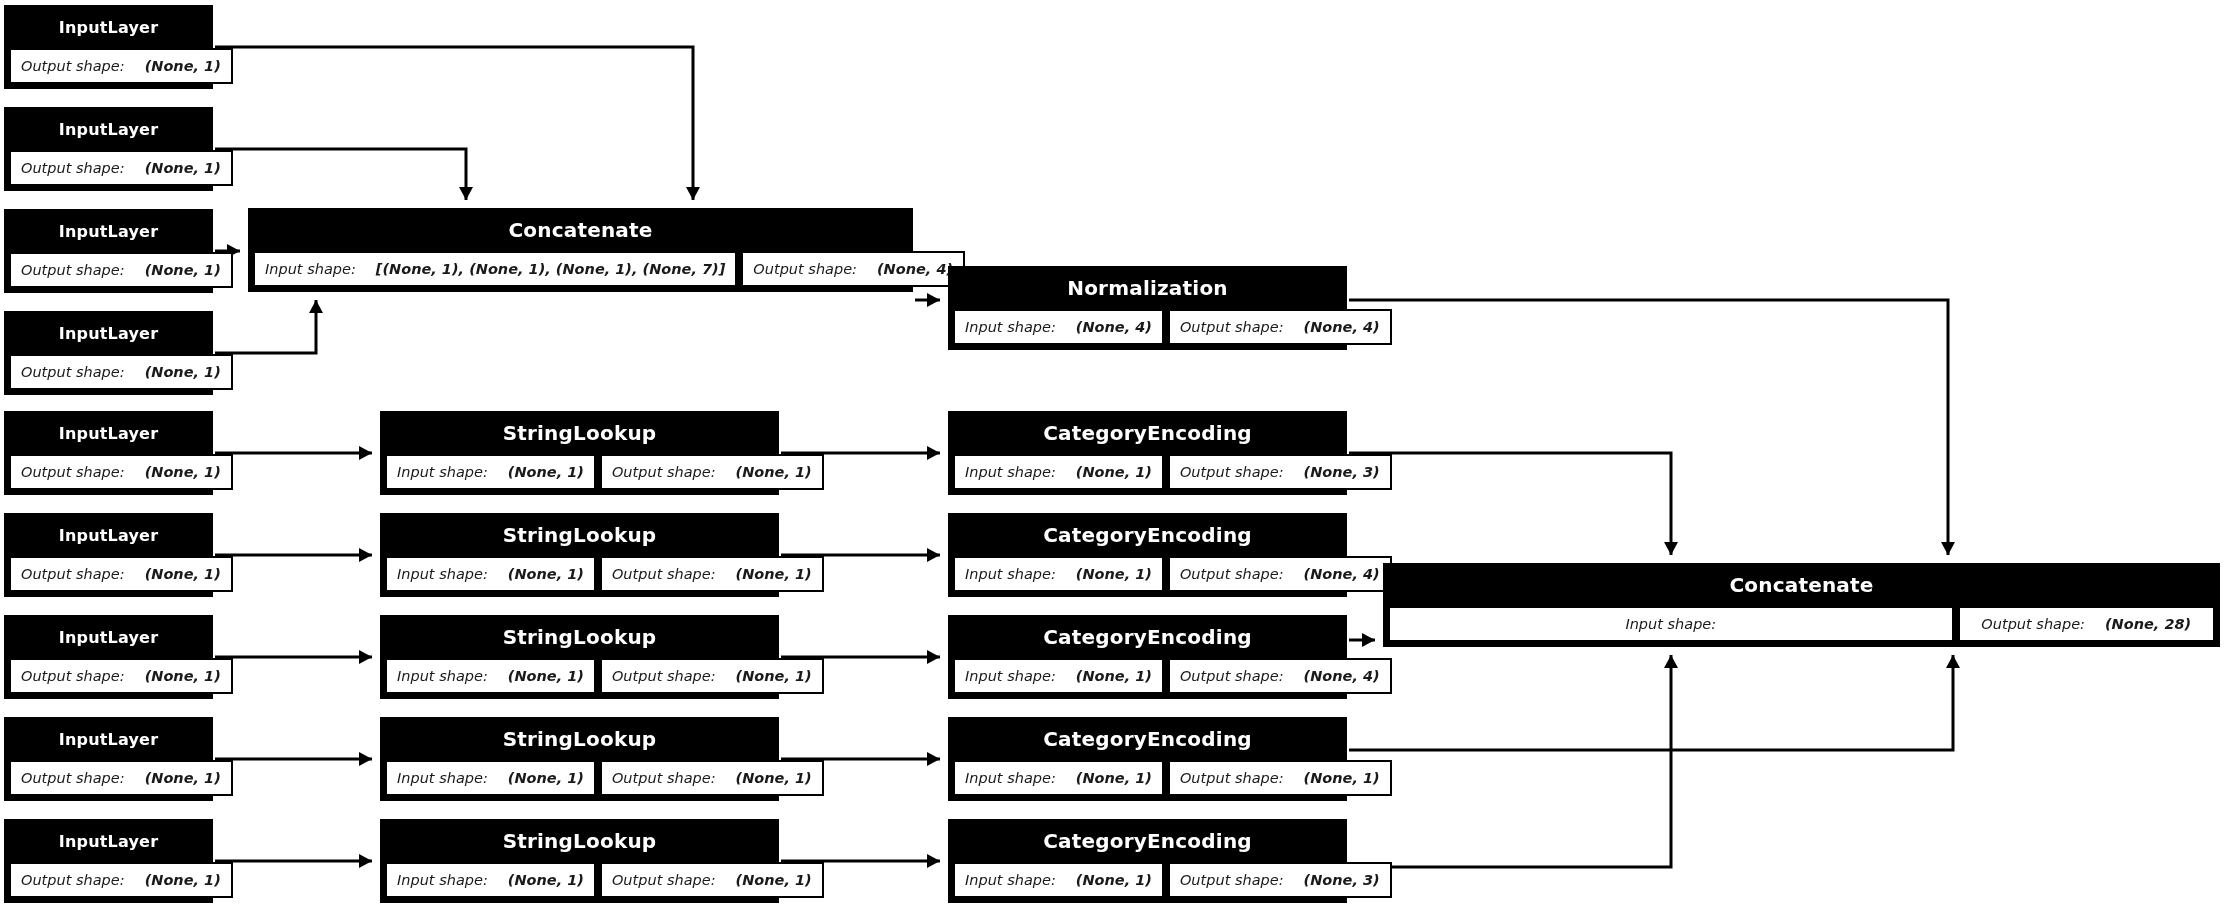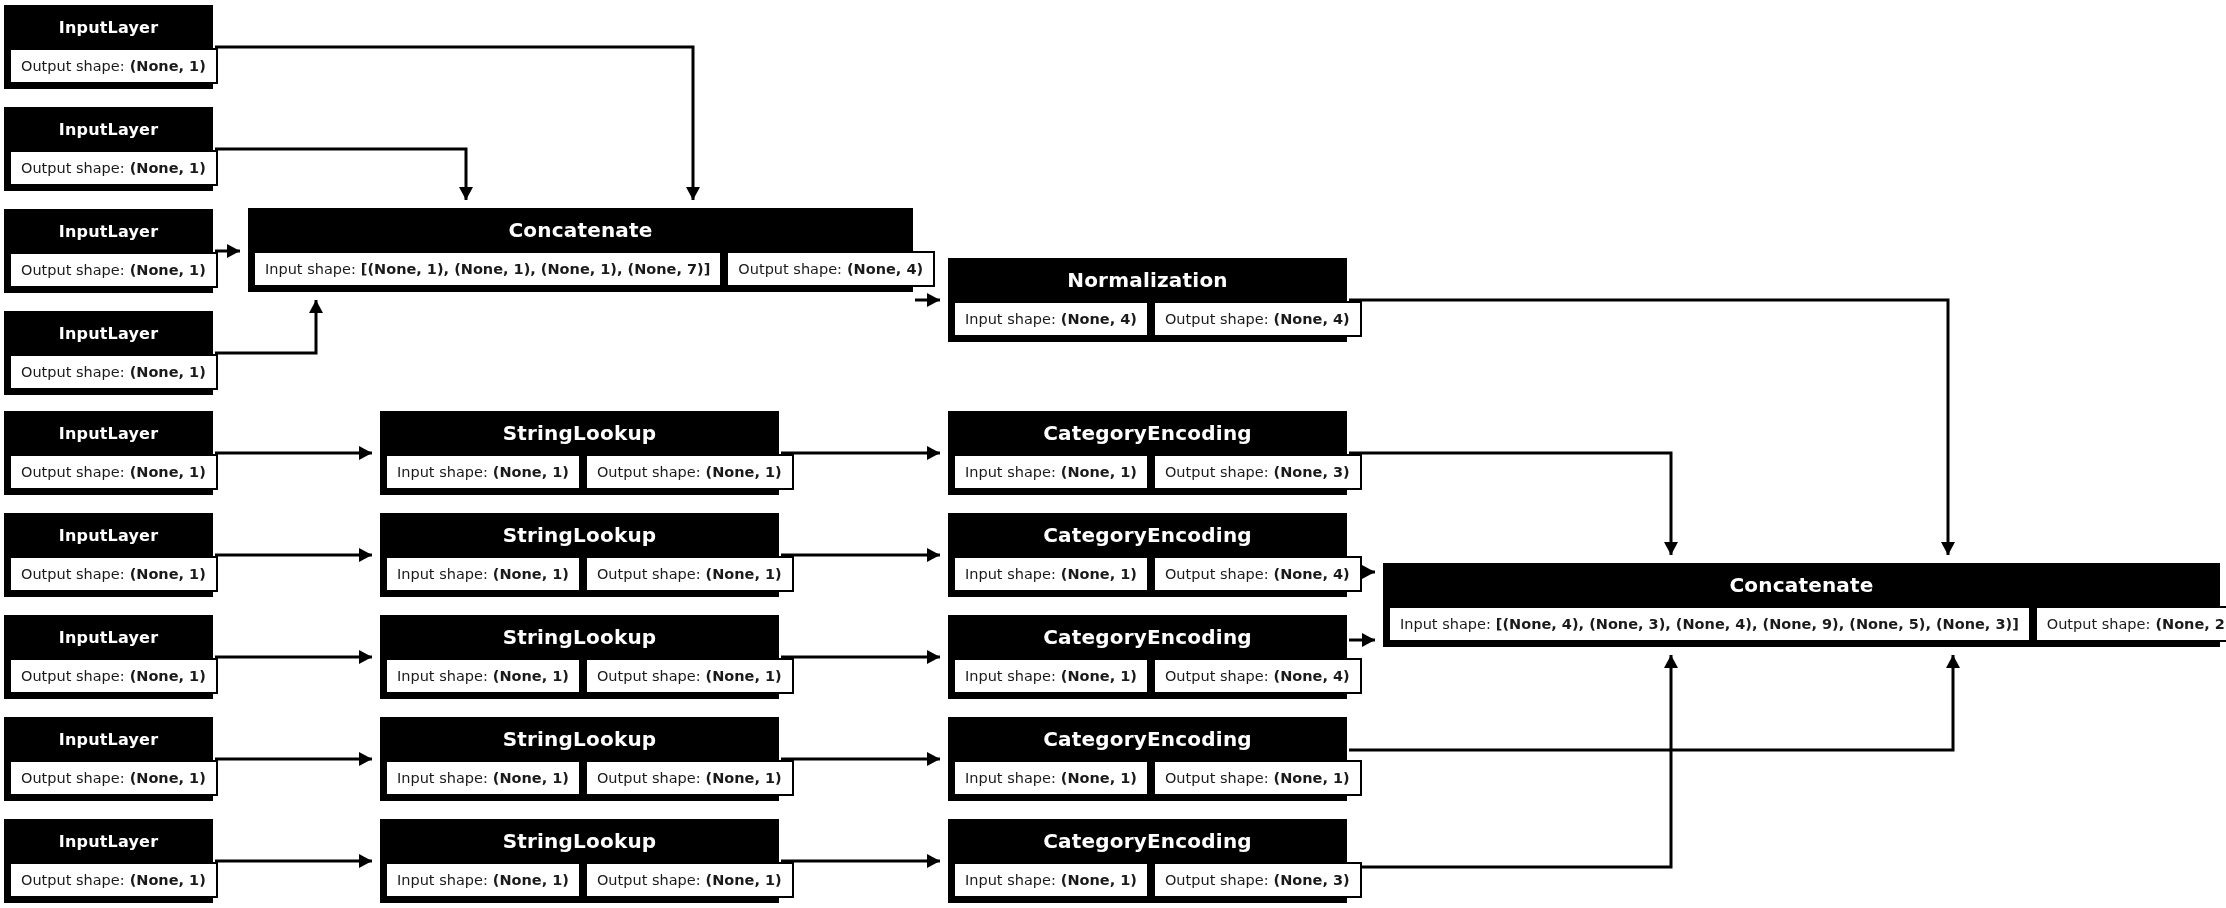--- a/index.html
+++ b/index.html
@@ -29,36 +29,37 @@
     font-weight:bold;
     font-size:20px;
     letter-spacing:.2px;
     white-space:nowrap;
   }
   .node .shapes{
     flex:1;
     display:flex;
     background:#000;
     padding:0;
+    font-style:italic;
   }
   .node .cell{
     background:#fff;
     color:#1a1a1a;
     border:2px solid #000;
     margin:1px 1px 3px 3px;
     display:flex;
     align-items:center;
     justify-content:center;
     font-size:14.5px;
     white-space:nowrap;
     padding:0 10px;
     flex:1;
   }
   .node .cell:last-child{margin-right:3px;}
-  .node .cell b{font-weight:bold;margin-left:5px;}
+  .node .cell b{font-weight:bold;margin-left:20px;}
   .node.single .shapes .cell{flex:1 1 100%;}
 
   
   .node.input .title{font-size:16px;}
 </style>
 </head>
 <body>
 
 <div id="canvas">
   <svg class="edges" viewBox="0 0 2226 908" xmlns="http://www.w3.org/2000/svg">
@@ -242,21 +243,21 @@
           <div class="cell" style="flex: 2.43 1 0px;">
             <span>Input shape:</span>
             <b>[(None, 1), (None, 1), (None, 1), (None, 7)]</b>
           </div>
           <div class="cell" style="flex: 1 1 0px;">
             <span>Output shape:</span>
             <b>(None, 4)</b>
           </div>
         </div>
       </div>
-      <div class="node" style="left: 948px; top: 258px; width: 399px; height: 84px;">
+      <div class="node" style="left: 948px; top: 266px; width: 399px; height: 84px;">
         <div class="title">Normalization</div>
         <div class="shapes">
           <div class="cell">
             <span>Input shape:</span>
             <b>(None, 4)</b>
           </div>
           <div class="cell">
             <span>Output shape:</span>
             <b>(None, 4)</b>
           </div>
@@ -390,21 +391,20 @@
             <span>Output shape:</span>
             <b>(None, 3)</b>
           </div>
         </div>
       </div>
       <div class="node" style="left: 1383px; top: 563px; width: 837px; height: 84px;">
         <div class="title">Concatenate</div>
         <div class="shapes">
           <div class="cell" style="flex: 2.32 1 0px;">
             <span>Input shape:</span>
-            <b>[(None, 4), (None, 3), (None, 4), (None, 9), (None, 5), (None, 3)]</b>
           </div>
           <div class="cell" style="flex: 1 1 0px;">
             <span>Output shape:</span>
             <b>(None, 28)</b>
           </div>
         </div>
       </div>
     </div>
 </div>
 

